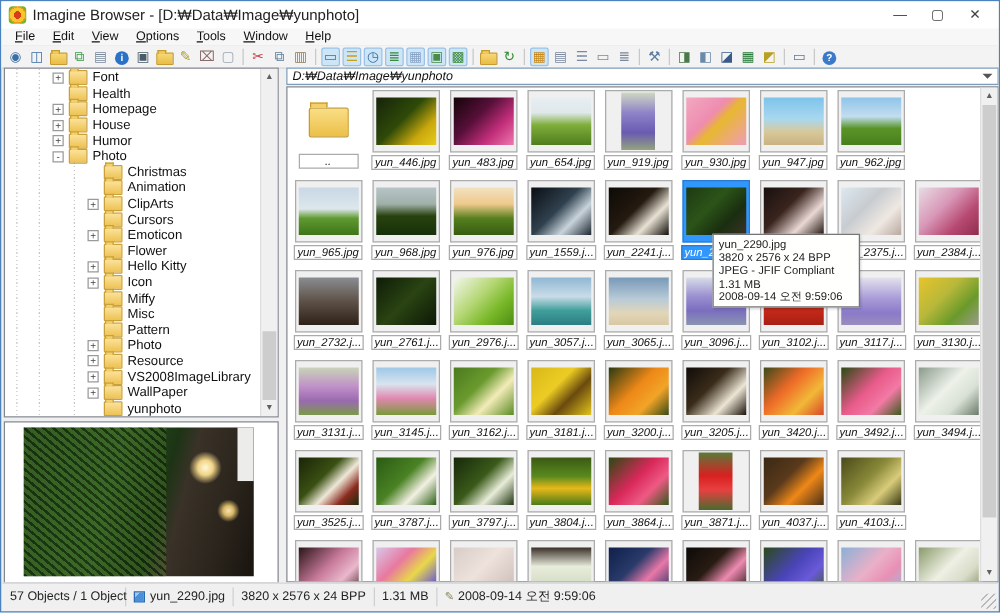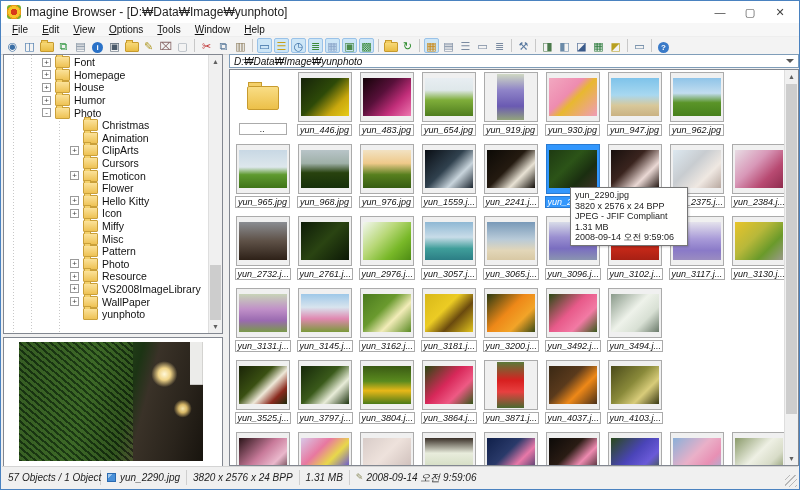--- a/index.html
+++ b/index.html
@@ -64,21 +64,21 @@
   .lbl{margin-top:2px;border:1px solid #ababab;background:#fff;font-size:9px;color:#111;height:12px;line-height:11px;padding:0 2px;max-width:56px;white-space:nowrap;overflow:hidden;box-sizing:border-box;}
   .lbl.sel{background:#3297fd;border-color:#2a7ad0;color:#fff;}
   .upfold{width:30px;height:22px;background:linear-gradient(#f9dd85,#ecc049);border:1px solid #c79b2e;border-radius:2px;position:relative;margin-top:14px;}
   .upfold:before{content:"";position:absolute;top:-5px;left:0;width:12px;height:3px;background:#f4d06a;border:1px solid #c79b2e;border-bottom:none;}
   .upcell .lbl{margin-top:13px;width:48px;text-align:center;}
   
   .tooltip{position:absolute;left:569px;top:186px;width:108px;z-index:20;background:#fffffe;border:1px solid #767676;padding:2px 4px;box-shadow:1px 1px 2px rgba(0,0,0,.2);}
   .tooltip div{font-size:9px;line-height:10.5px;color:#222;white-space:nowrap;}
   
   .statusbar{position:absolute;left:1px;right:1px;bottom:1px;height:21px;background:#f0f0f0;border-top:1px solid #d4d4d4;display:flex;align-items:center;font-size:10px;color:#222;}
-  .seg{height:15px;line-height:15px;padding:0 6px;border-right:1px solid #cfcfcf;display:flex;align-items:center;white-space:nowrap;font-style:italic;}
+  .seg{height:15px;line-height:15px;padding:0 6px;border-right:1px solid #cfcfcf;display:flex;align-items:center;white-space:nowrap;}
   .seg .fic{width:9px;height:9px;background:#4a90d8;border:1px solid #2a6ab0;margin-right:4px;box-sizing:border-box;
     background:linear-gradient(135deg,#9ec8ee 0 3px,#4a90d8 3px);}
   .seg .dic{margin-right:3px;color:#8a8a5a;font-size:9px;}
   .grip{position:absolute;right:1px;bottom:1px;width:12px;height:12px;
     background:repeating-linear-gradient(135deg,transparent 0 3px,#b8b8b8 3px 4px);}
 </style>
 </head>
 <body>
 
 <div class="titlebar">
@@ -150,20 +150,25 @@
   <div class="tree-guide" style="left:9px"></div>
   <div class="tree-guide" style="left:27px"></div>
   <div class="tree-guide" style="left:55px"></div>
   <div class="tree-rows" id="treeRows">
       <div class="trow" style="padding-left: 38px;">
         <span class="exp">+</span>
         <span class="mfold"></span>
         <span>Font</span>
       </div>
       <div class="trow" style="padding-left: 38px;">
+        <span class="expsp"></span>
+        <span class="mfold"></span>
+        <span>Health</span>
+      </div>
+      <div class="trow" style="padding-left: 38px;">
         <span class="exp">+</span>
         <span class="mfold"></span>
         <span>Homepage</span>
       </div>
       <div class="trow" style="padding-left: 38px;">
         <span class="exp">+</span>
         <span class="mfold"></span>
         <span>House</span>
       </div>
       <div class="trow" style="padding-left: 38px;">
@@ -461,37 +466,55 @@
             <div class="lbl">yun_3181.j...</div>
           </div>
           <div class="cell">
             <div class="frame">
               <div class="timg" style="background: linear-gradient(135deg, rgb(42, 58, 18) 0%, rgb(238, 136, 24) 45%, rgb(242, 164, 40) 70%, rgb(58, 74, 22) 100%);"></div>
             </div>
             <div class="lbl">yun_3200.j...</div>
           </div>
           <div class="cell">
             <div class="frame">
+              <div class="timg" style="background: linear-gradient(135deg, rgb(16, 12, 8) 0%, rgb(58, 44, 26) 40%, rgb(236, 228, 212) 70%, rgb(24, 18, 10) 100%);"></div>
+            </div>
+            <div class="lbl">yun_3205.j...</div>
+          </div>
+          <div class="cell">
+            <div class="frame">
+              <div class="timg" style="background: linear-gradient(135deg, rgb(58, 74, 26) 0%, rgb(238, 106, 40) 40%, rgb(242, 184, 56) 70%, rgb(216, 72, 40) 100%);"></div>
+            </div>
+            <div class="lbl">yun_3420.j...</div>
+          </div>
+          <div class="cell">
+            <div class="frame">
               <div class="timg" style="background: linear-gradient(135deg, rgb(42, 74, 20) 0%, rgb(232, 90, 138) 45%, rgb(242, 122, 164) 70%, rgb(58, 90, 28) 100%);"></div>
             </div>
             <div class="lbl">yun_3492.j...</div>
           </div>
           <div class="cell">
             <div class="frame">
               <div class="timg" style="background: linear-gradient(135deg, rgb(138, 154, 138) 0%, rgb(238, 242, 234) 45%, rgb(216, 224, 212) 70%, rgb(106, 122, 106) 100%);"></div>
             </div>
             <div class="lbl">yun_3494.j...</div>
           </div>
         </div>
         <div class="grow">
           <div class="cell">
             <div class="frame">
               <div class="timg" style="background: linear-gradient(135deg, rgb(26, 36, 8) 0%, rgb(58, 80, 18) 40%, rgb(238, 232, 216) 60%, rgb(138, 42, 30) 80%, rgb(28, 42, 10) 100%);"></div>
             </div>
             <div class="lbl">yun_3525.j...</div>
+          </div>
+          <div class="cell">
+            <div class="frame">
+              <div class="timg" style="background: linear-gradient(135deg, rgb(42, 90, 20) 0%, rgb(74, 130, 36) 45%, rgb(242, 240, 226) 70%, rgb(46, 98, 24) 100%);"></div>
+            </div>
+            <div class="lbl">yun_3787.j...</div>
           </div>
           <div class="cell">
             <div class="frame">
               <div class="timg" style="background: linear-gradient(135deg, rgb(22, 40, 10) 0%, rgb(58, 90, 26) 45%, rgb(232, 236, 216) 70%, rgb(30, 52, 16) 100%);"></div>
             </div>
             <div class="lbl">yun_3797.j...</div>
           </div>
           <div class="cell">
             <div class="frame">
               <div class="timg" style="background: linear-gradient(rgb(58, 90, 20) 0%, rgb(90, 138, 30) 40%, rgb(232, 184, 24) 65%, rgb(74, 122, 24) 100%);"></div>

